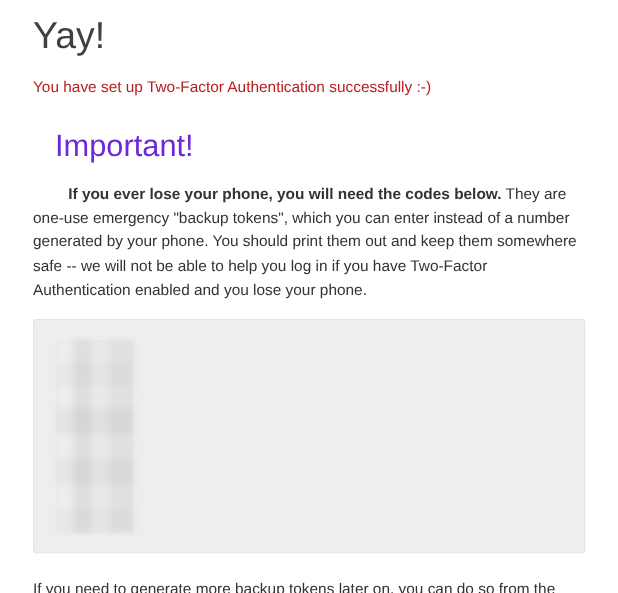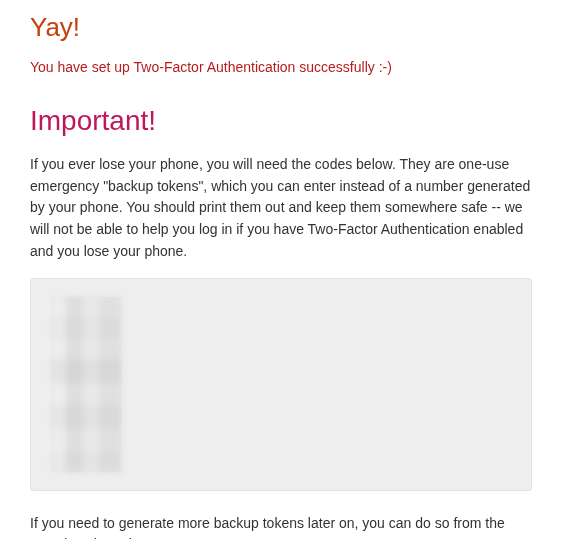--- a/index.html
+++ b/index.html
@@ -6,40 +6,41 @@
     body {
       font-family: -apple-system, BlinkMacSystemFont, "Segoe UI", Helvetica, Arial, sans-serif;
       color: #333;
       width: 562px;
       padding: 8px 30px 20px 30px;
       font-size: 14px;
       line-height: 1.5;
     }
     h1.yay {
       font-weight: 300;
-      font-size: 26px;
-      color: #c2410c;
+      font-size: 34px;
+      color: #404040;
       margin-bottom: 10px;
     }
     p.success {
       margin-bottom: 22px;
       color: #b91c1c;
     }
     h2.important {
       font-weight: 300;
       font-size: 28px;
-      color: #be185d;
+      color: #6d28d9;
       margin-bottom: 12px;
+      margin-left: 20px;
     }
     p.warning {
       margin-bottom: 16px;
       color: #333;
       line-height: 1.55;
     }
-    p.warning b { font-weight: 400; }
+    p.warning b { font-weight: 700; margin-left: 32px; }
     .token-box {
       background: #eeeeee;
       border: 1px solid #e3e3e3;
       border-radius: 3px;
       padding: 18px 20px;
       margin-bottom: 22px;
       min-height: 210px;
     }
     
     .blur-block {

